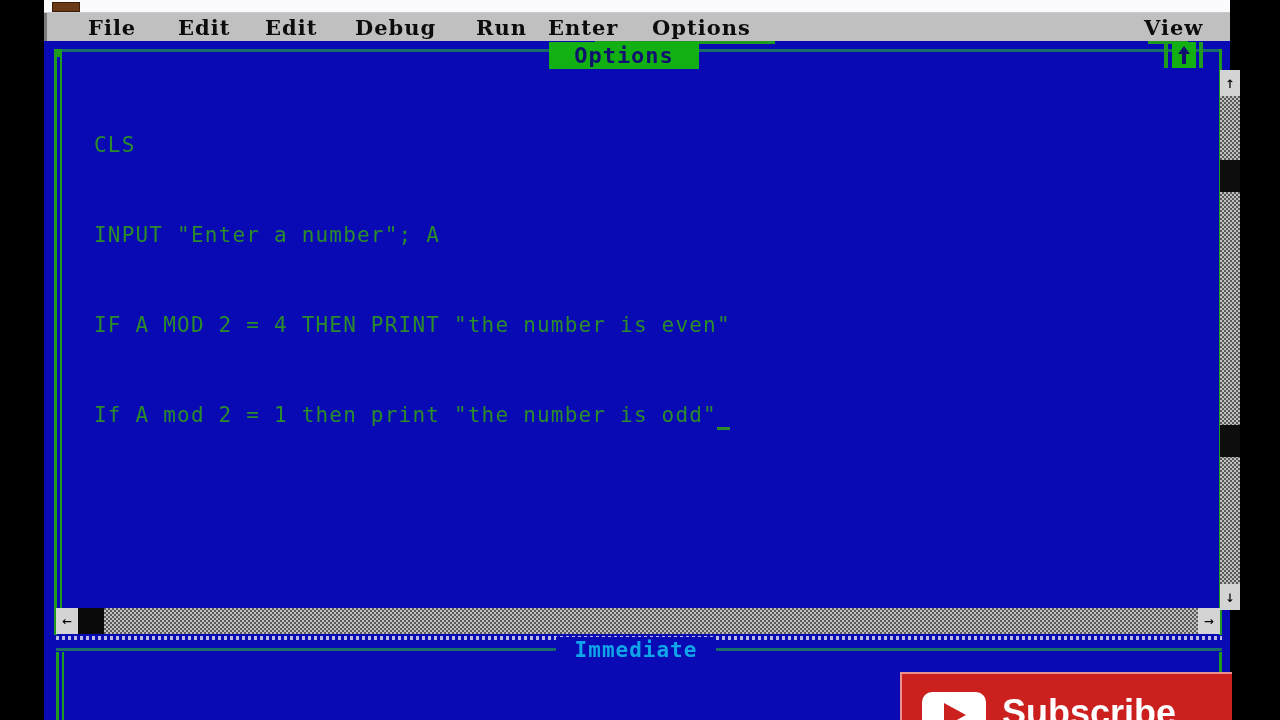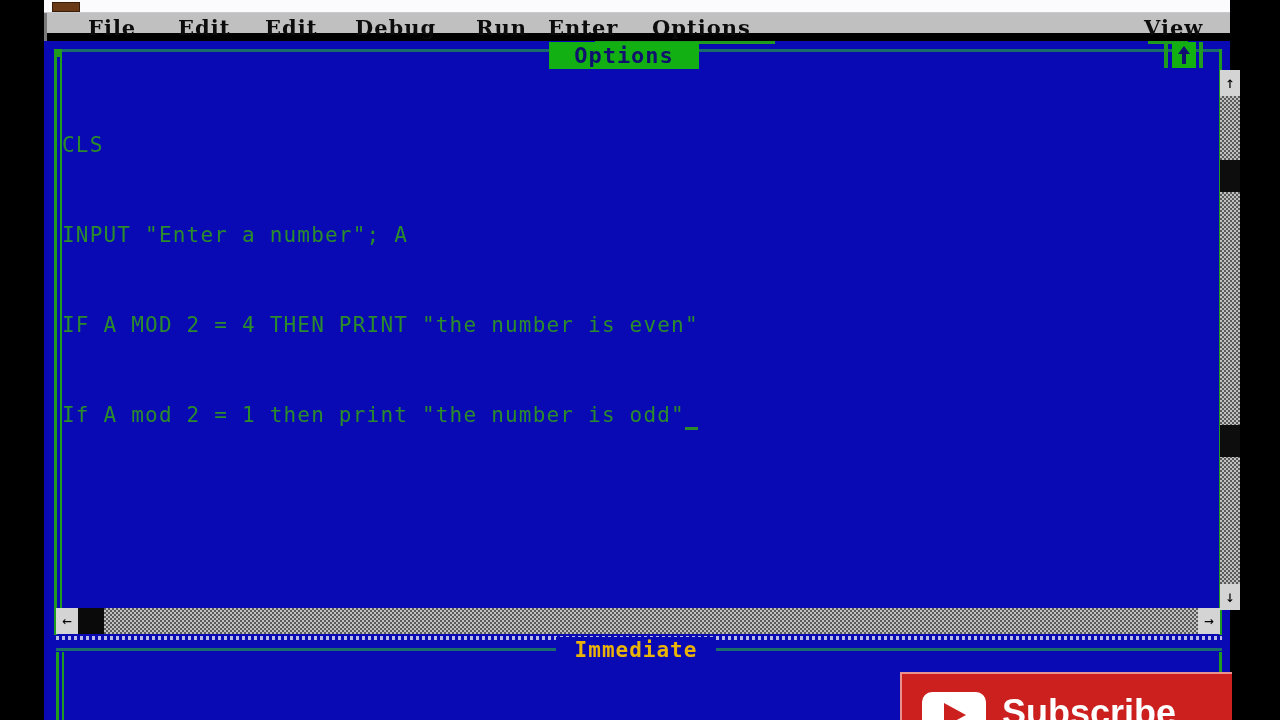--- a/index.html
+++ b/index.html
@@ -9,21 +9,21 @@
   #screen{position:relative;width:1280px;height:720px;background:#000;overflow:hidden;}
 
   
   .chrome-strip{position:absolute;left:44px;top:0;width:1186px;height:12px;
     background:#fbfbfd;}
   .chrome-dot{position:absolute;left:52px;top:2px;width:26px;height:8px;
     background:#6a3a16;border:1px solid #3a1d08;}
   .chrome-line{position:absolute;left:44px;top:12px;width:1186px;height:1px;background:#c9c9cf;}
 
   
-  .menubar{position:absolute;left:44px;top:13px;width:1186px;height:20px;
+  .menubar{position:absolute;left:44px;top:13px;width:1186px;height:28px;
     background:#c0c0c0;color:#000;}
   .menubar .mi{position:absolute;top:3px;font-size:21px;line-height:24px;
     font-family:"DejaVu Serif","Liberation Serif",serif;font-weight:bold;
     letter-spacing:1px;color:#0c0c0c;white-space:nowrap;}
   .mbar-edge{position:absolute;left:44px;top:13px;width:3px;height:28px;
     background:#7a7a7a;}
   .mbar-bot{position:absolute;left:44px;top:41px;width:1186px;height:3px;background:#0a0ab4;}
   .mbar-bot-green{position:absolute;left:595px;top:41px;width:180px;height:3px;background:#1f9b1f;}
   .mbar-bot-green2{position:absolute;left:1148px;top:41px;width:40px;height:3px;background:#1f9b1f;}
 
@@ -47,21 +47,21 @@
   
   .maxbtn{position:absolute;left:1172px;top:42px;width:24px;height:26px;background:#12b012;}
   .maxbtn svg{display:block;}
   .maxbar{position:absolute;top:42px;width:4px;height:26px;background:#1f9b1f;}
   .maxbar.l{left:1164px;} .maxbar.r{left:1199px;}
 
   
   .code{position:absolute;left:62px;top:70px;width:1148px;height:540px;
     color:#2b8c2b;font-size:21px;line-height:30px;white-space:pre;
     font-family:"DejaVu Sans Mono","Liberation Mono",monospace;letter-spacing:1.2px;}
-  .code .ln{height:30px;}
+  .code .ln{height:30px;margin-left:32px;}
   .cursor{display:inline-block;width:13px;border-bottom:3px solid #2b8c2b;
     vertical-align:bottom;height:20px;}
 
   
   .vsb{position:absolute;left:1220px;top:70px;width:20px;height:540px;
     background:
       repeating-conic-gradient(#c0c0c0 0% 25%, #5a5a5a 0% 50%) 0 0/4px 4px;}
   .vsb-arrow{position:absolute;left:1220px;width:20px;height:26px;background:#d4d4d4;
     color:#000;font-size:16px;text-align:center;line-height:26px;}
   .vsb-arrow.up{top:70px;} .vsb-arrow.dn{top:584px;}
@@ -75,21 +75,21 @@
   .hsb-arrow{position:absolute;top:608px;width:22px;height:26px;background:#d4d4d4;
     color:#000;font-size:16px;text-align:center;line-height:26px;}
   .hsb-arrow.lt{left:56px;} .hsb-arrow.rt{left:1198px;}
   .hsb-thumb{position:absolute;left:78px;top:608px;width:26px;height:26px;background:#0a0a0a;}
 
   
   .imm-dither{position:absolute;left:56px;top:636px;width:1166px;height:4px;
     background:repeating-linear-gradient(90deg,#b9b9e8 0 3px,#0a0ab4 3px 6px);}
   .imm-rule{position:absolute;left:56px;top:648px;width:1166px;height:3px;background:#1a6b6b;}
   .imm-title{position:absolute;left:556px;top:637px;width:160px;height:26px;
-    background:#0a0ab4;color:#eab308;font-size:21px;font-weight:bold;text-align:center;
+    background:#0a0ab4;color:#0ea5e9;font-size:21px;font-weight:bold;text-align:center;
     line-height:26px;letter-spacing:1px;
     font-family:"DejaVu Sans Mono","Liberation Mono",monospace;}
   .imm-body{position:absolute;left:56px;top:652px;width:1166px;height:68px;background:#0a0ab4;}
   .imm-left{position:absolute;left:56px;top:652px;width:3px;height:68px;background:#1f9b1f;}
   .imm-left2{position:absolute;left:62px;top:652px;width:2px;height:68px;background:#1f9b1f;}
   .imm-right{position:absolute;left:1219px;top:652px;width:3px;height:68px;background:#1f9b1f;}
 
   
   .sub{position:absolute;left:900px;top:672px;width:330px;height:48px;
     background:#cc201f;border-top:2px solid #e8918f;border-left:2px solid #e8918f;}

